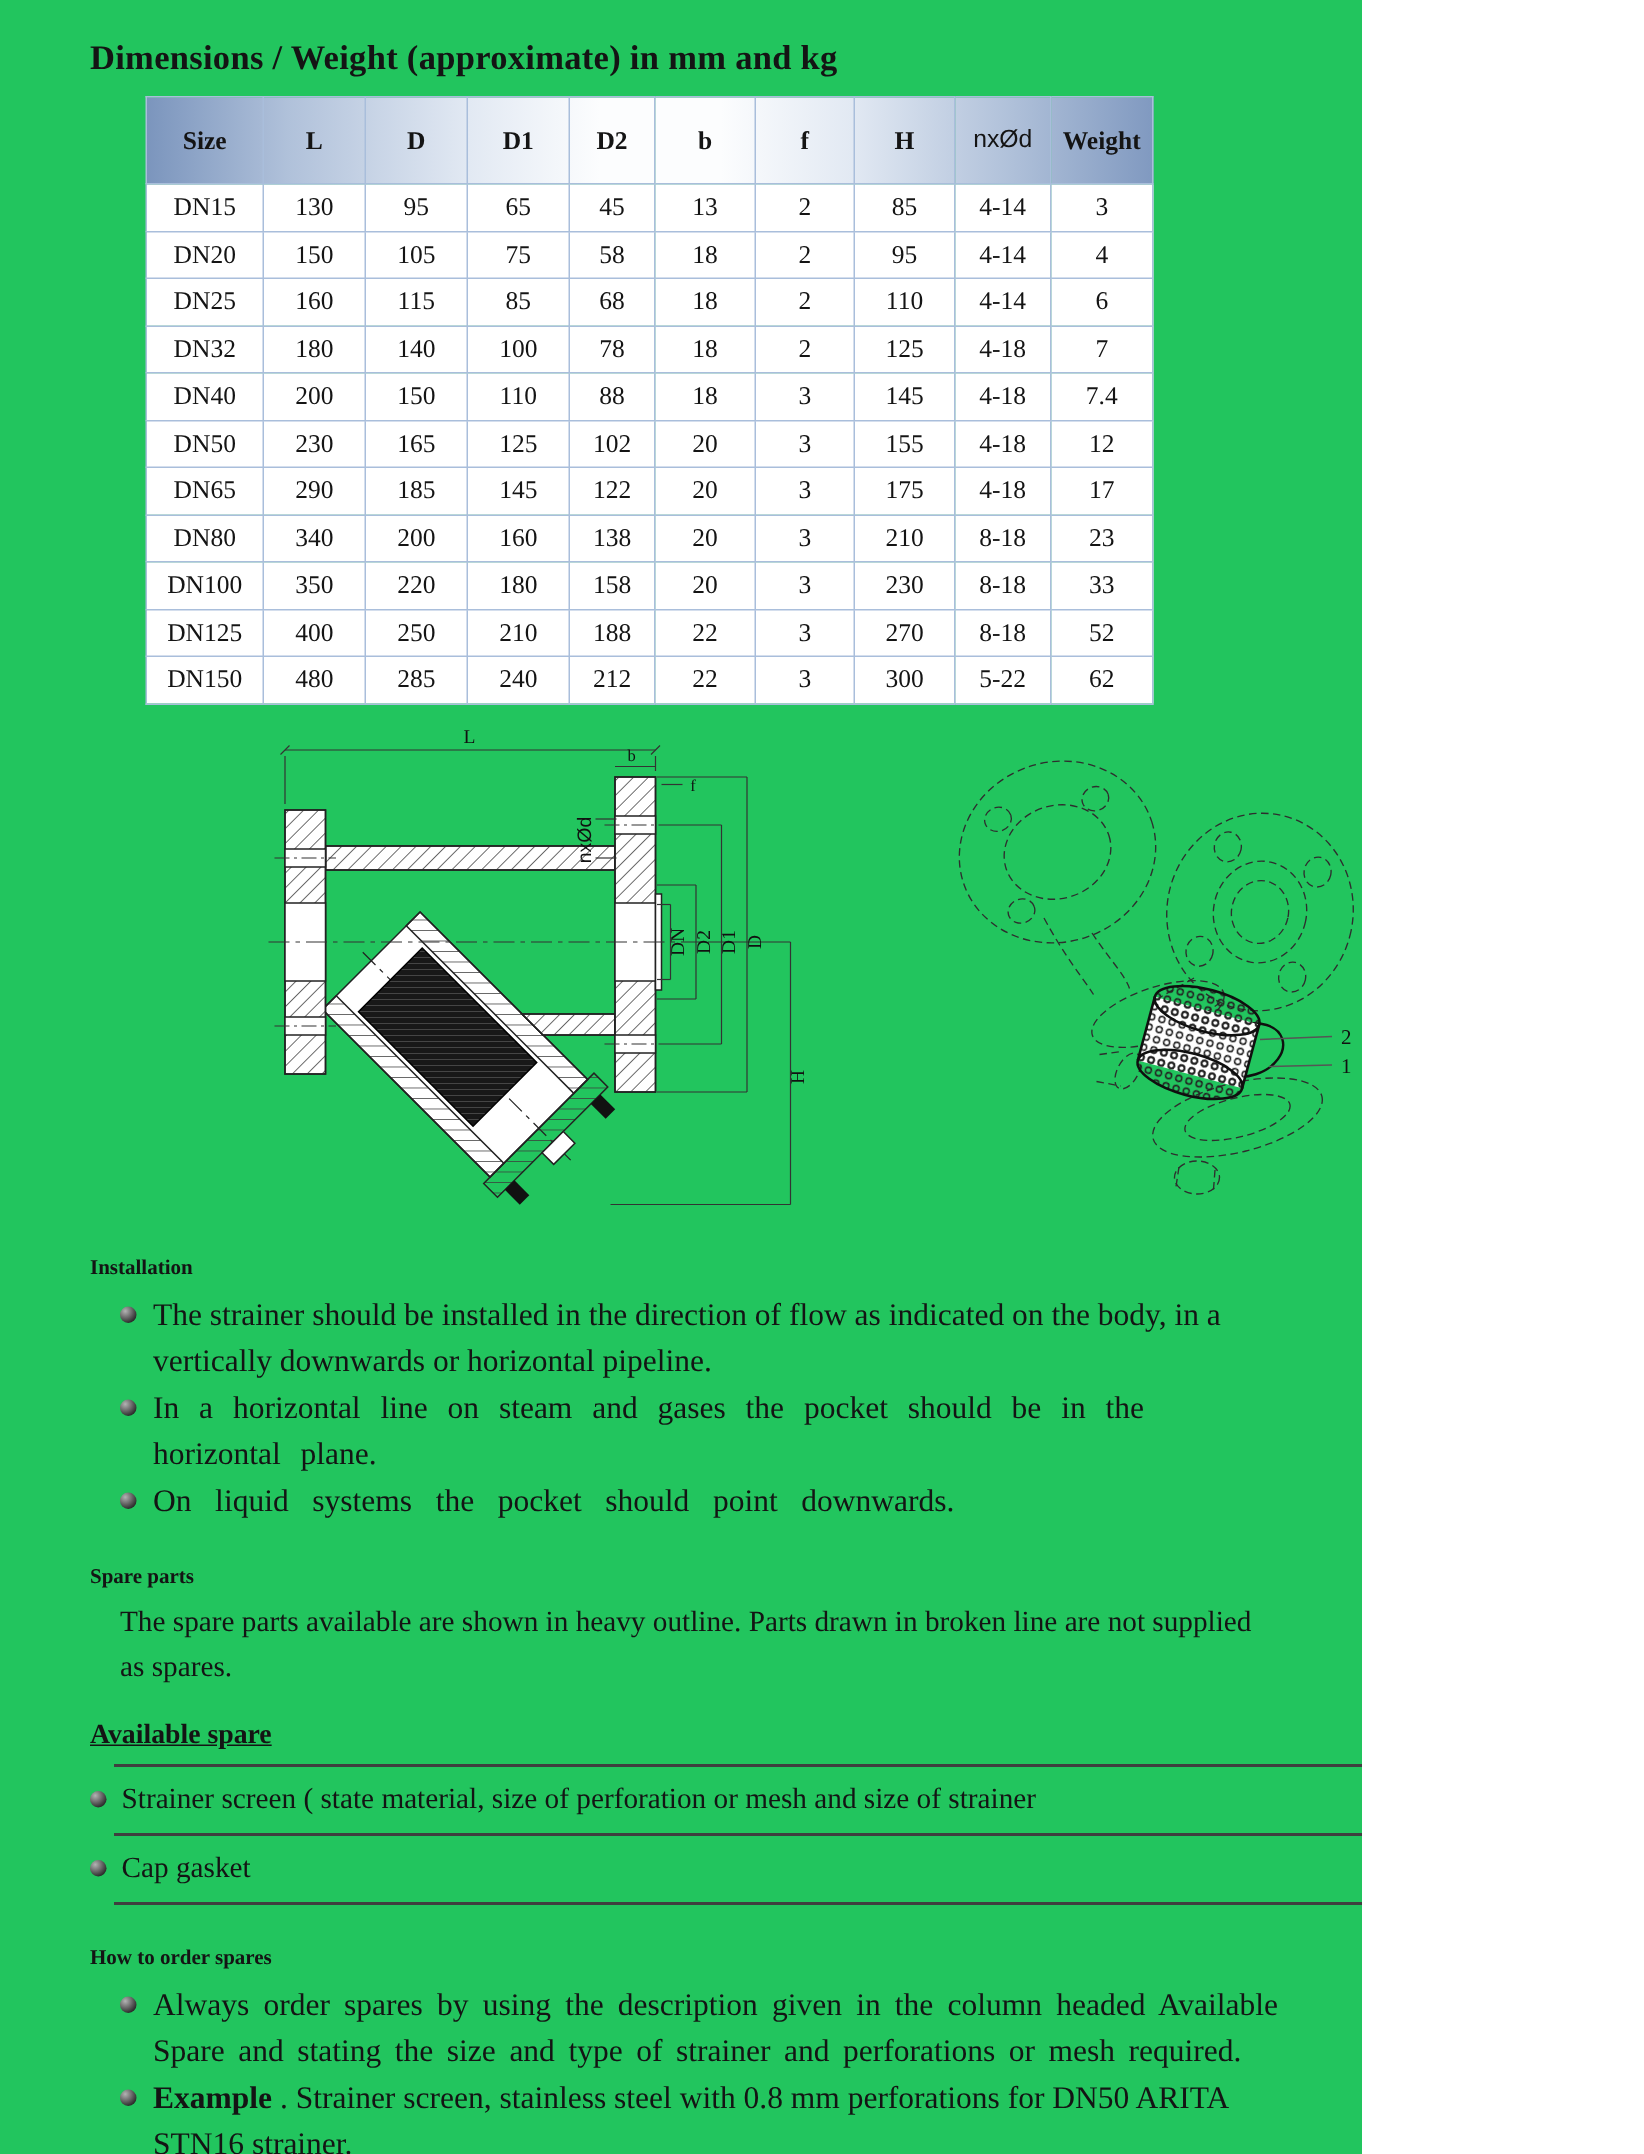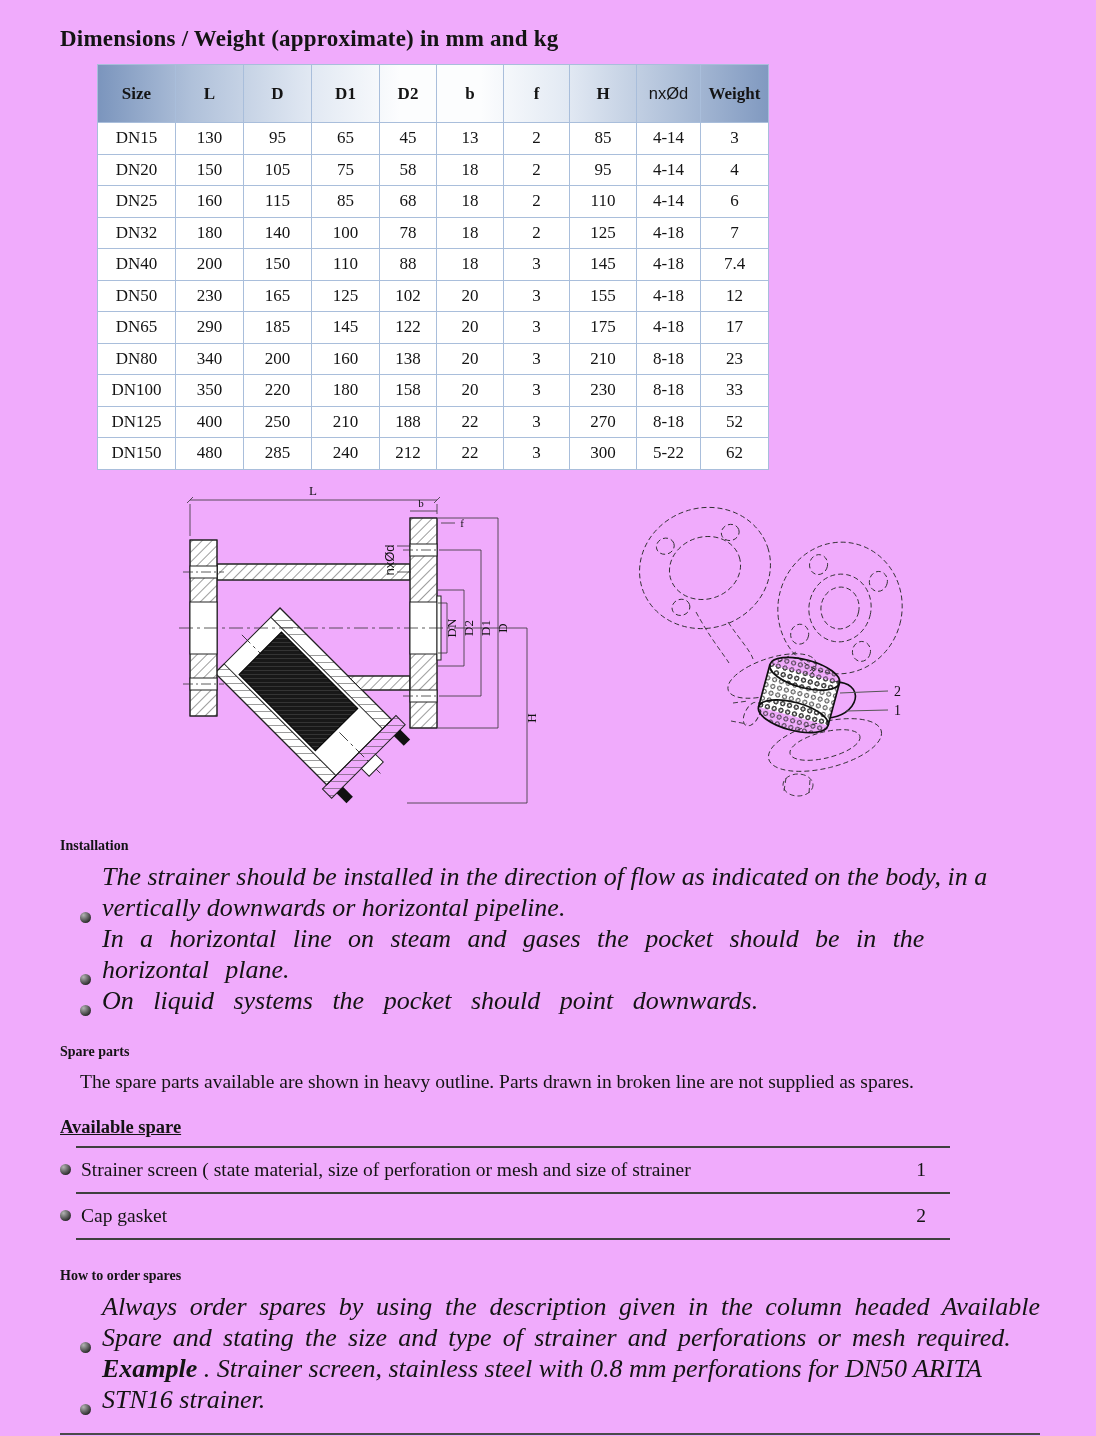--- a/index.html
+++ b/index.html
@@ -1,18 +1,18 @@
 <!DOCTYPE html>
 <html><head>
 <meta charset="utf-8">
 <style>
   * { margin:0; padding:0; box-sizing:border-box; }
   html,body { background:#ffffff; }
   .page {
-    width:1096px; height:1436px; background:#f0abfc; position:relative;
+    width:908px; height:1436px; background:#22c55e; position:relative;
     font-family:"Liberation Serif","DejaVu Serif",serif; color:#141414;
     padding:26px 56px 0 60px; overflow:hidden;
   }
   .title { font-size:23px; font-weight:bold; letter-spacing:.2px; }
 
   
   table.dims {
     border-collapse:collapse; table-layout:fixed; width:671px;
     margin:12px 0 0 37px; font-size:17px; border:1px solid #8fa9cc;
   }
@@ -28,21 +28,21 @@
 
   
   .drawings { position:relative; height:332px; margin-top:8px; }
   .section-svg  { position:absolute; left:115px; top:0; }
   .exploded-svg { position:absolute; left:540px; top:2px; }
 
   
   .h2 { font-size:14px; font-weight:bold; margin-top:28px; }
   .h3 { font-size:18.5px; font-weight:bold; margin-top:20px;text-decoration:underline; }
   .bullet-list { list-style:none; margin-top:7px; padding-left:20px; }
-  .bullet-list li { display:flex; align-items:flex-end; font-size:26px; line-height:31px;font-style:italic; }
+  .bullet-list li { display:flex; align-items:flex-start; font-size:21px; line-height:31px; }
   .bullet {
     flex:0 0 11px; width:11px; height:11px; border-radius:50%;
     background:radial-gradient(circle at 32% 28%, #b3b3b3, #2b2b2b 75%);
     margin:10px 11px 0 0;
   }
   .bullet-text { max-width:940px; }
   #installation .bullet-list li:nth-child(2) .bullet-text { word-spacing:.38em; }
   #installation .bullet-list li:nth-child(3) .bullet-text { word-spacing:.5em; }
   #how-to-order .bullet-list li:first-child .bullet-text { text-align:justify; word-spacing:.18em; }
   .spare-text { margin:7px 0 0 20px; font-size:19.5px; line-height:30px; }

